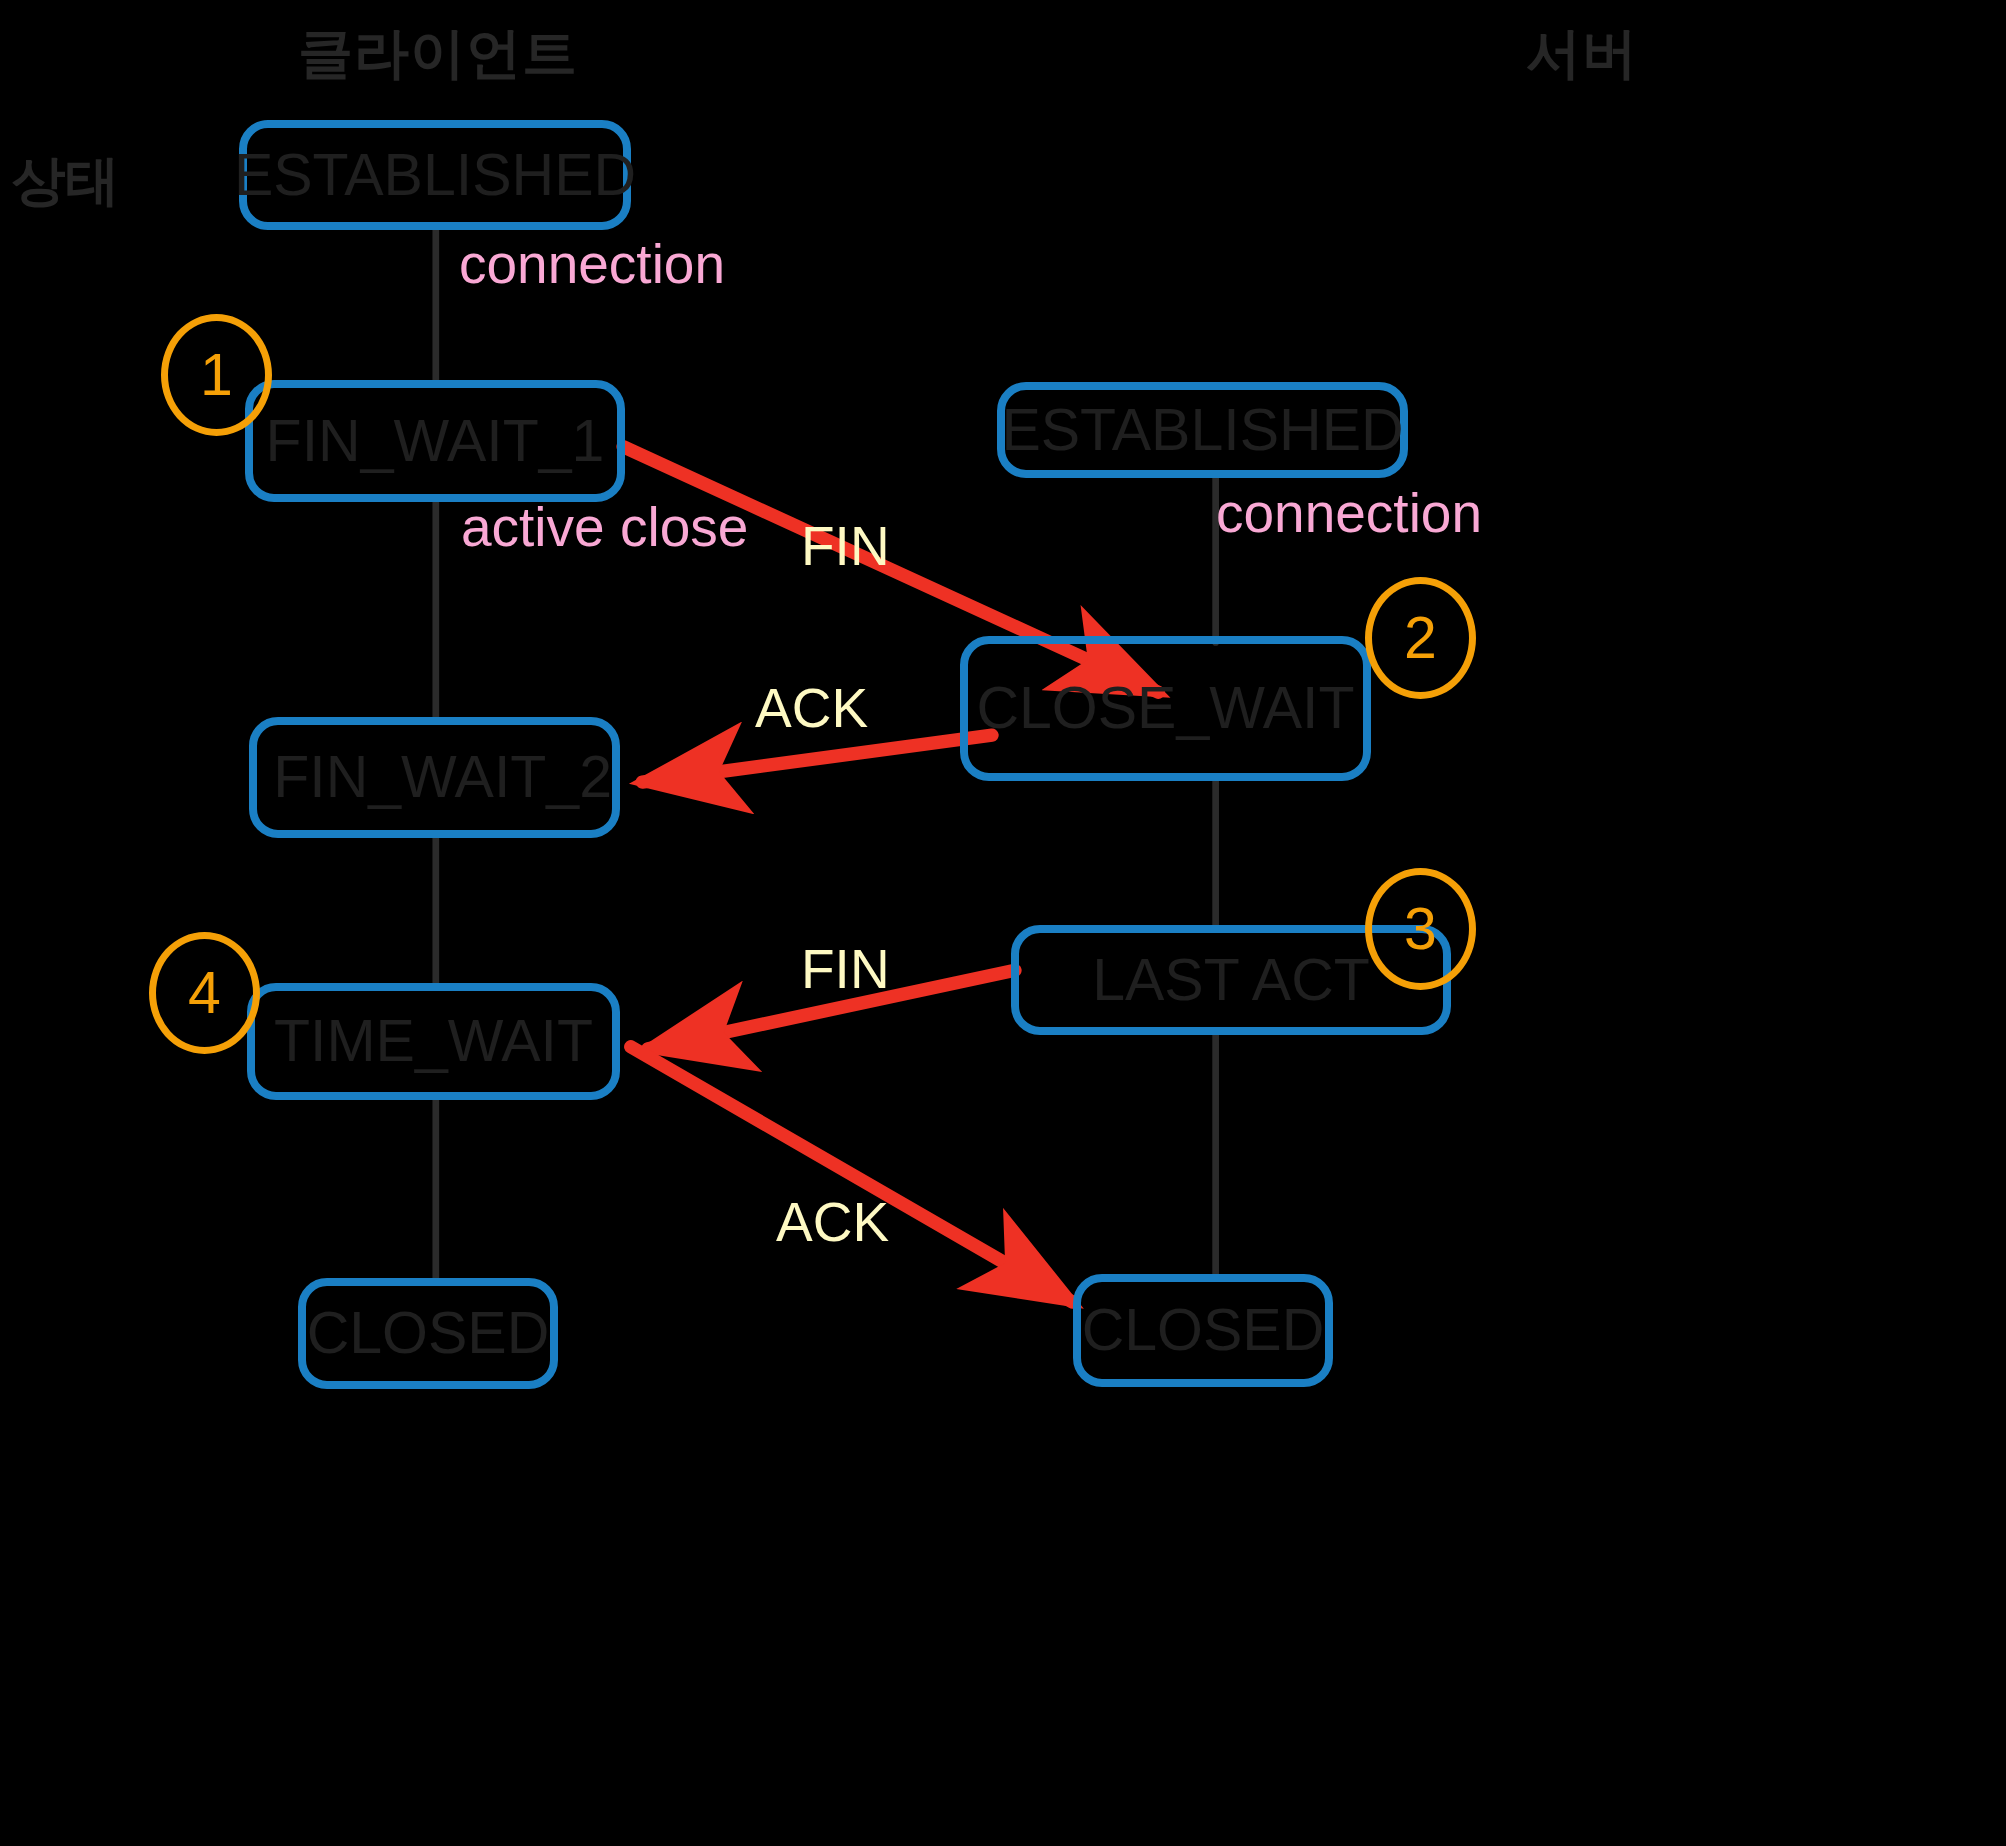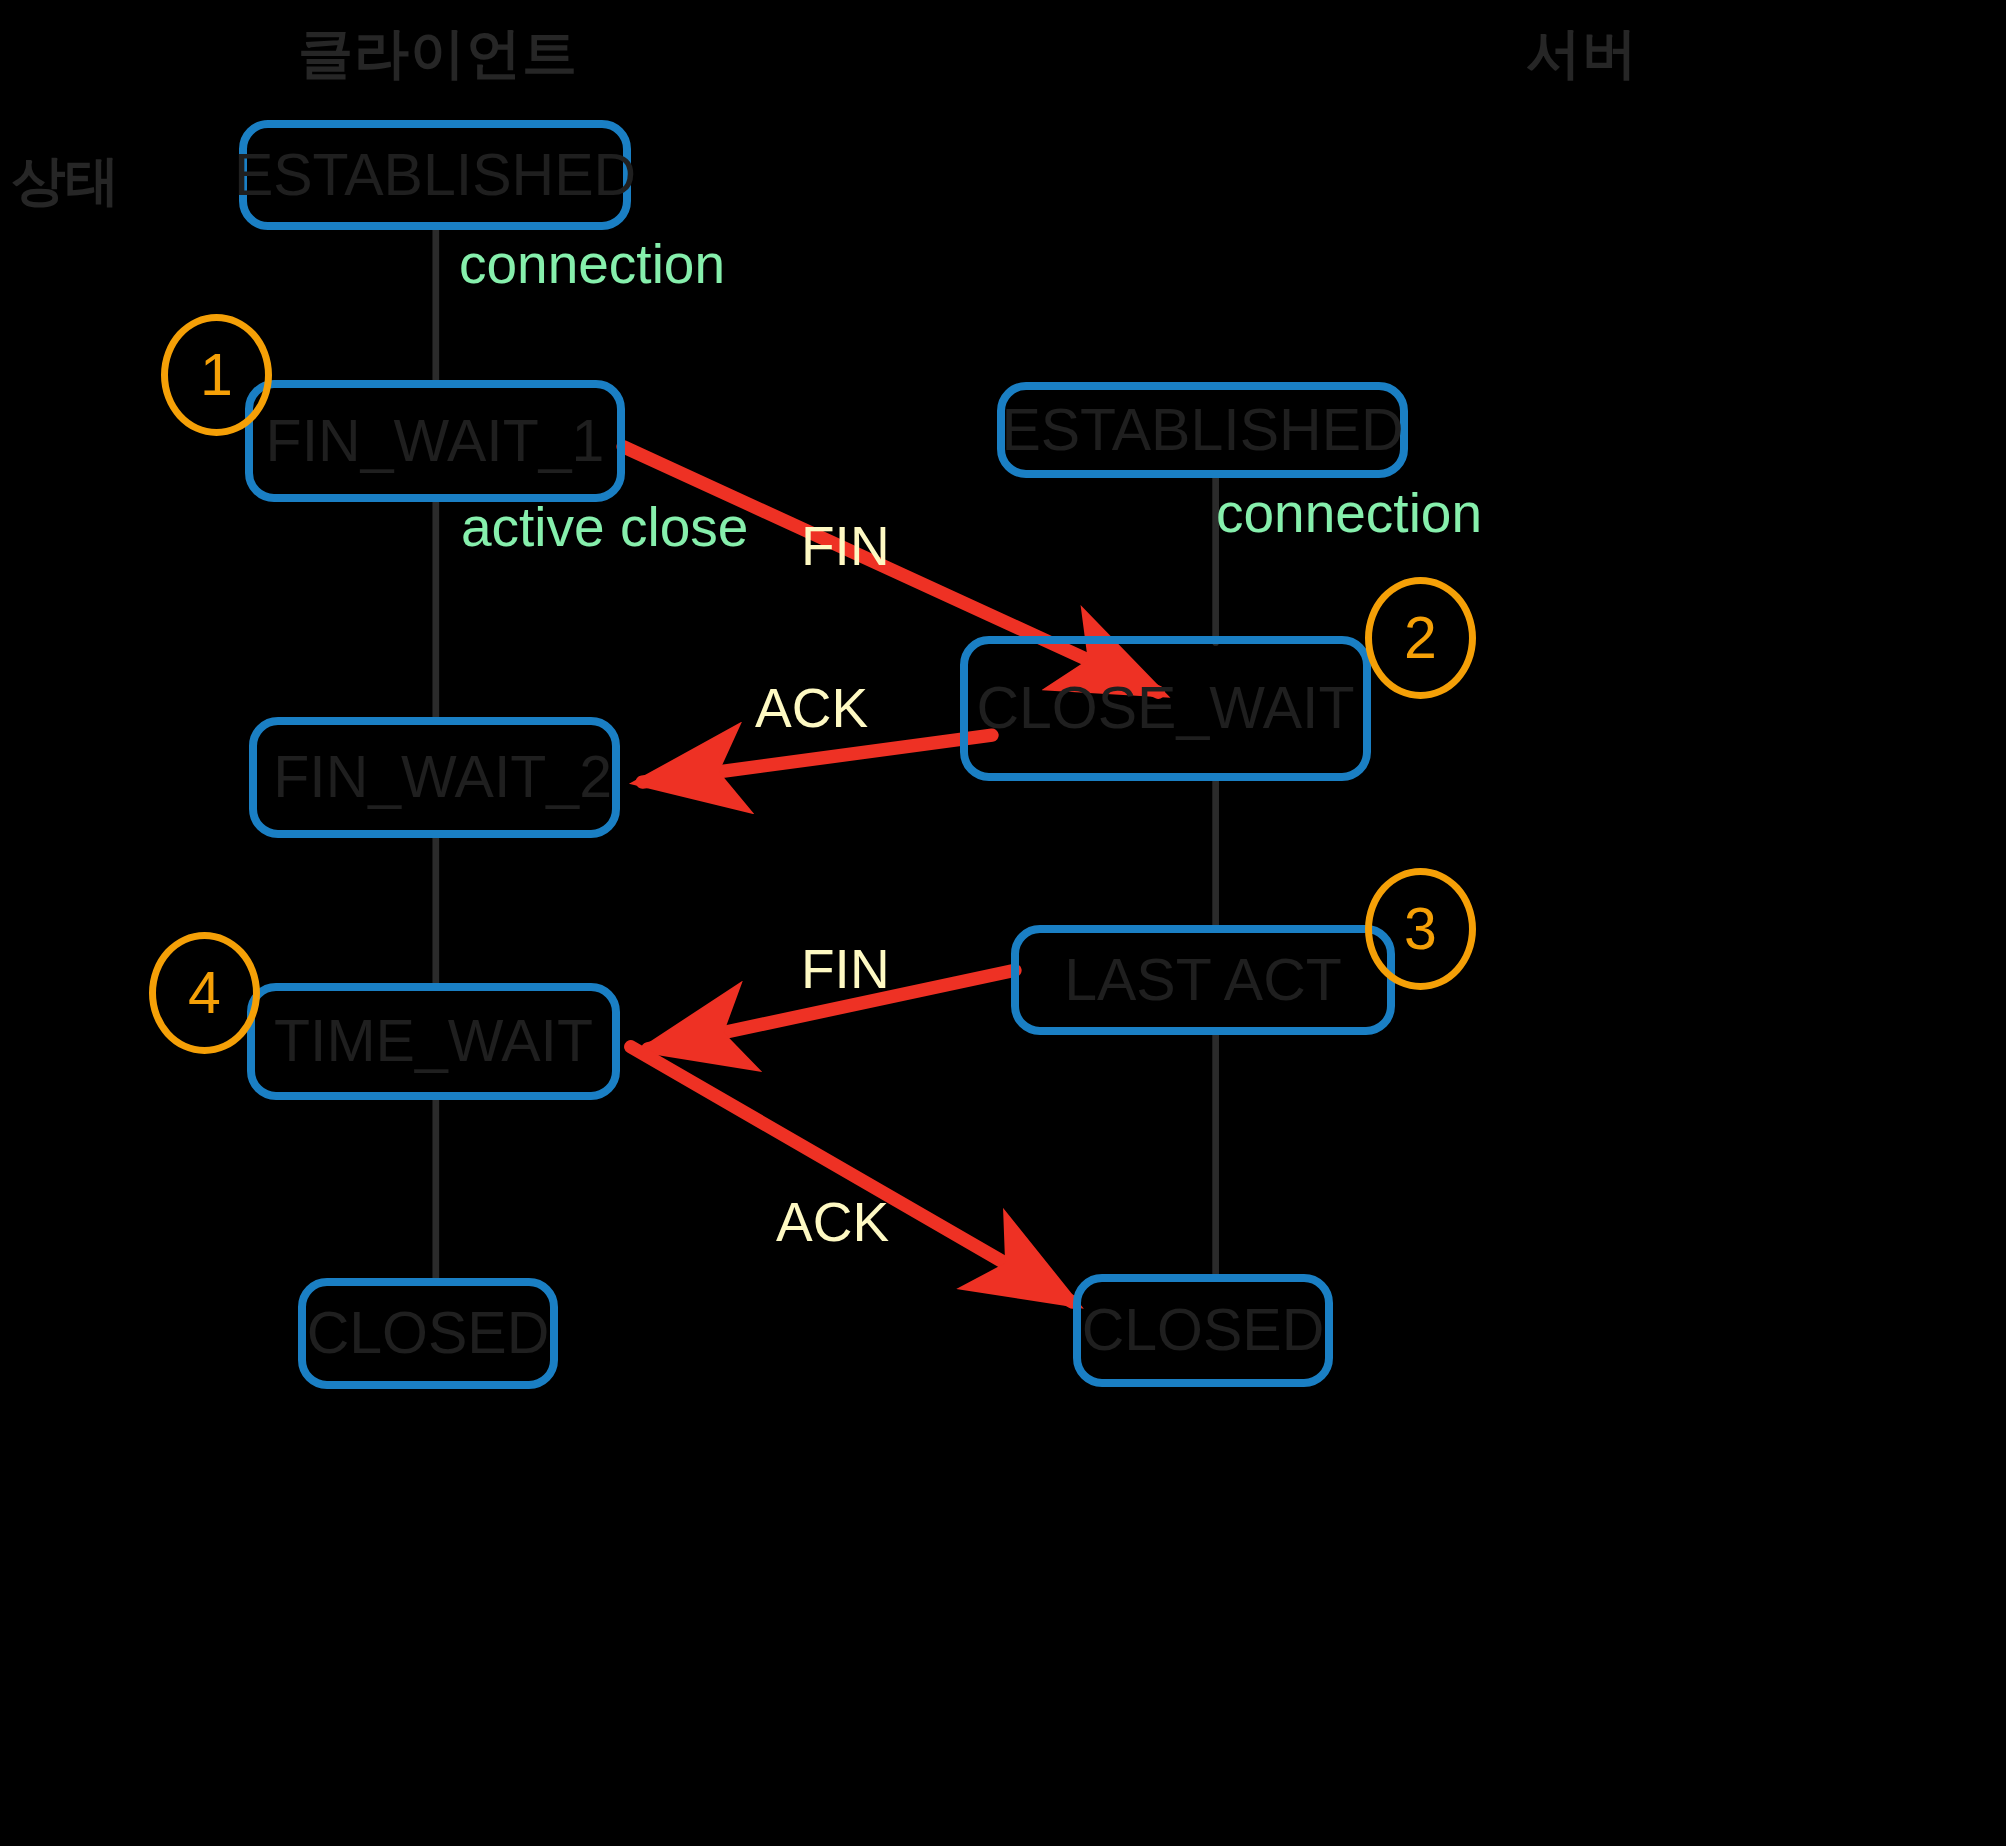--- a/index.html
+++ b/index.html
@@ -58,21 +58,21 @@
     white-space: nowrap;
     line-height: 1;
   }
   
   .edge-label {
     position: absolute;
     white-space: nowrap;
     line-height: 1;
   }
   .lbl-green {
-    color: #86efac;
+    color: #f9a8d4;
     font-size: 55px;
     font-weight: 400;
   }
   .lbl-blue {
     color: #fef9c3;
     font-size: 55px;
     font-weight: 400;
   }
   
   .step-marker {
@@ -149,21 +149,21 @@
   </div>
 
   <div class="state-box" style="left:997px; top:382px; width:411px; height:96px;">
     <span class="state-label">ESTABLISHED</span>
   </div>
 
   <div class="state-box" style="left:960px; top:636px; width:411px; height:145px;">
     <span class="state-label">CLOSE_WAIT</span>
   </div>
 
-  <div class="state-box" style="left:1011px; top:925px; width:384px; height:110px;">
+  <div class="state-box" style="left:1011px; top:925px; width:440px; height:110px;">
     <span class="state-label">LAST ACT</span>
   </div>
 
   <div class="state-box" style="left:1073px; top:1274px; width:260px; height:113px;">
     <span class="state-label">CLOSED</span>
   </div>
 
   <div class="edge-label lbl-green" style="left:459px; top:237px;">connection</div>
   <div class="edge-label lbl-green" style="left:461px; top:500px;">active close</div>
   <div class="edge-label lbl-green" style="left:1216px; top:486px;">connection</div>

